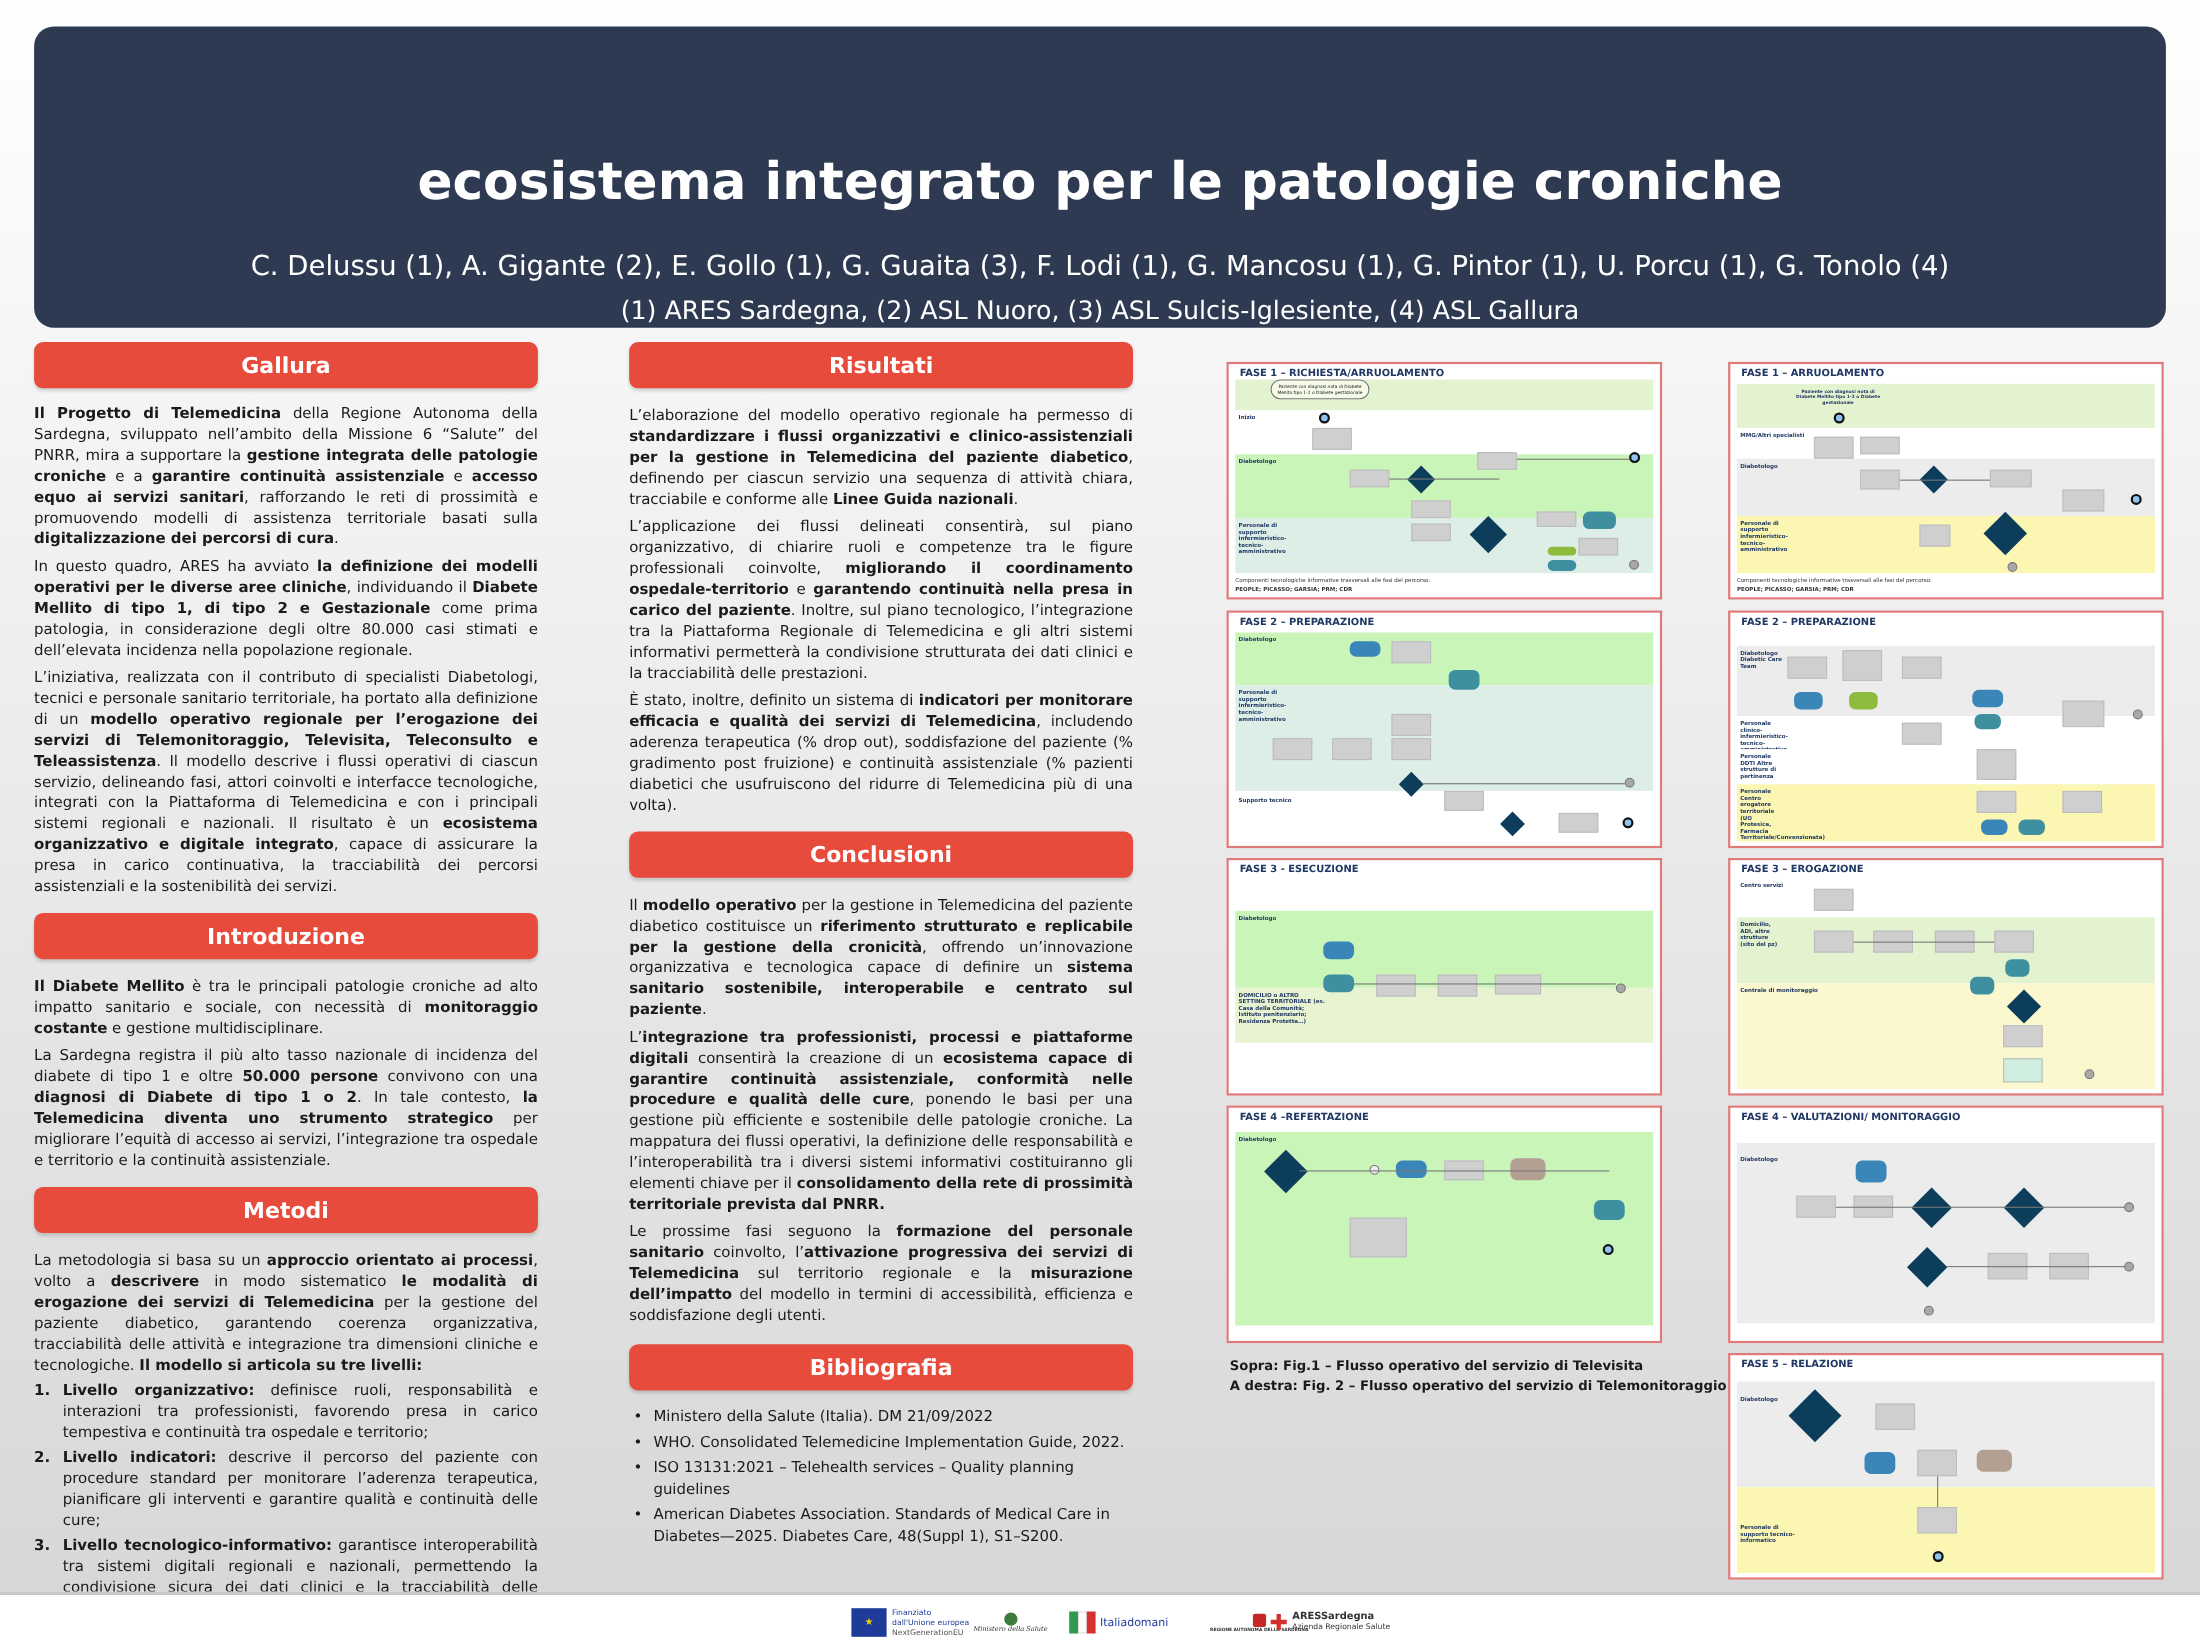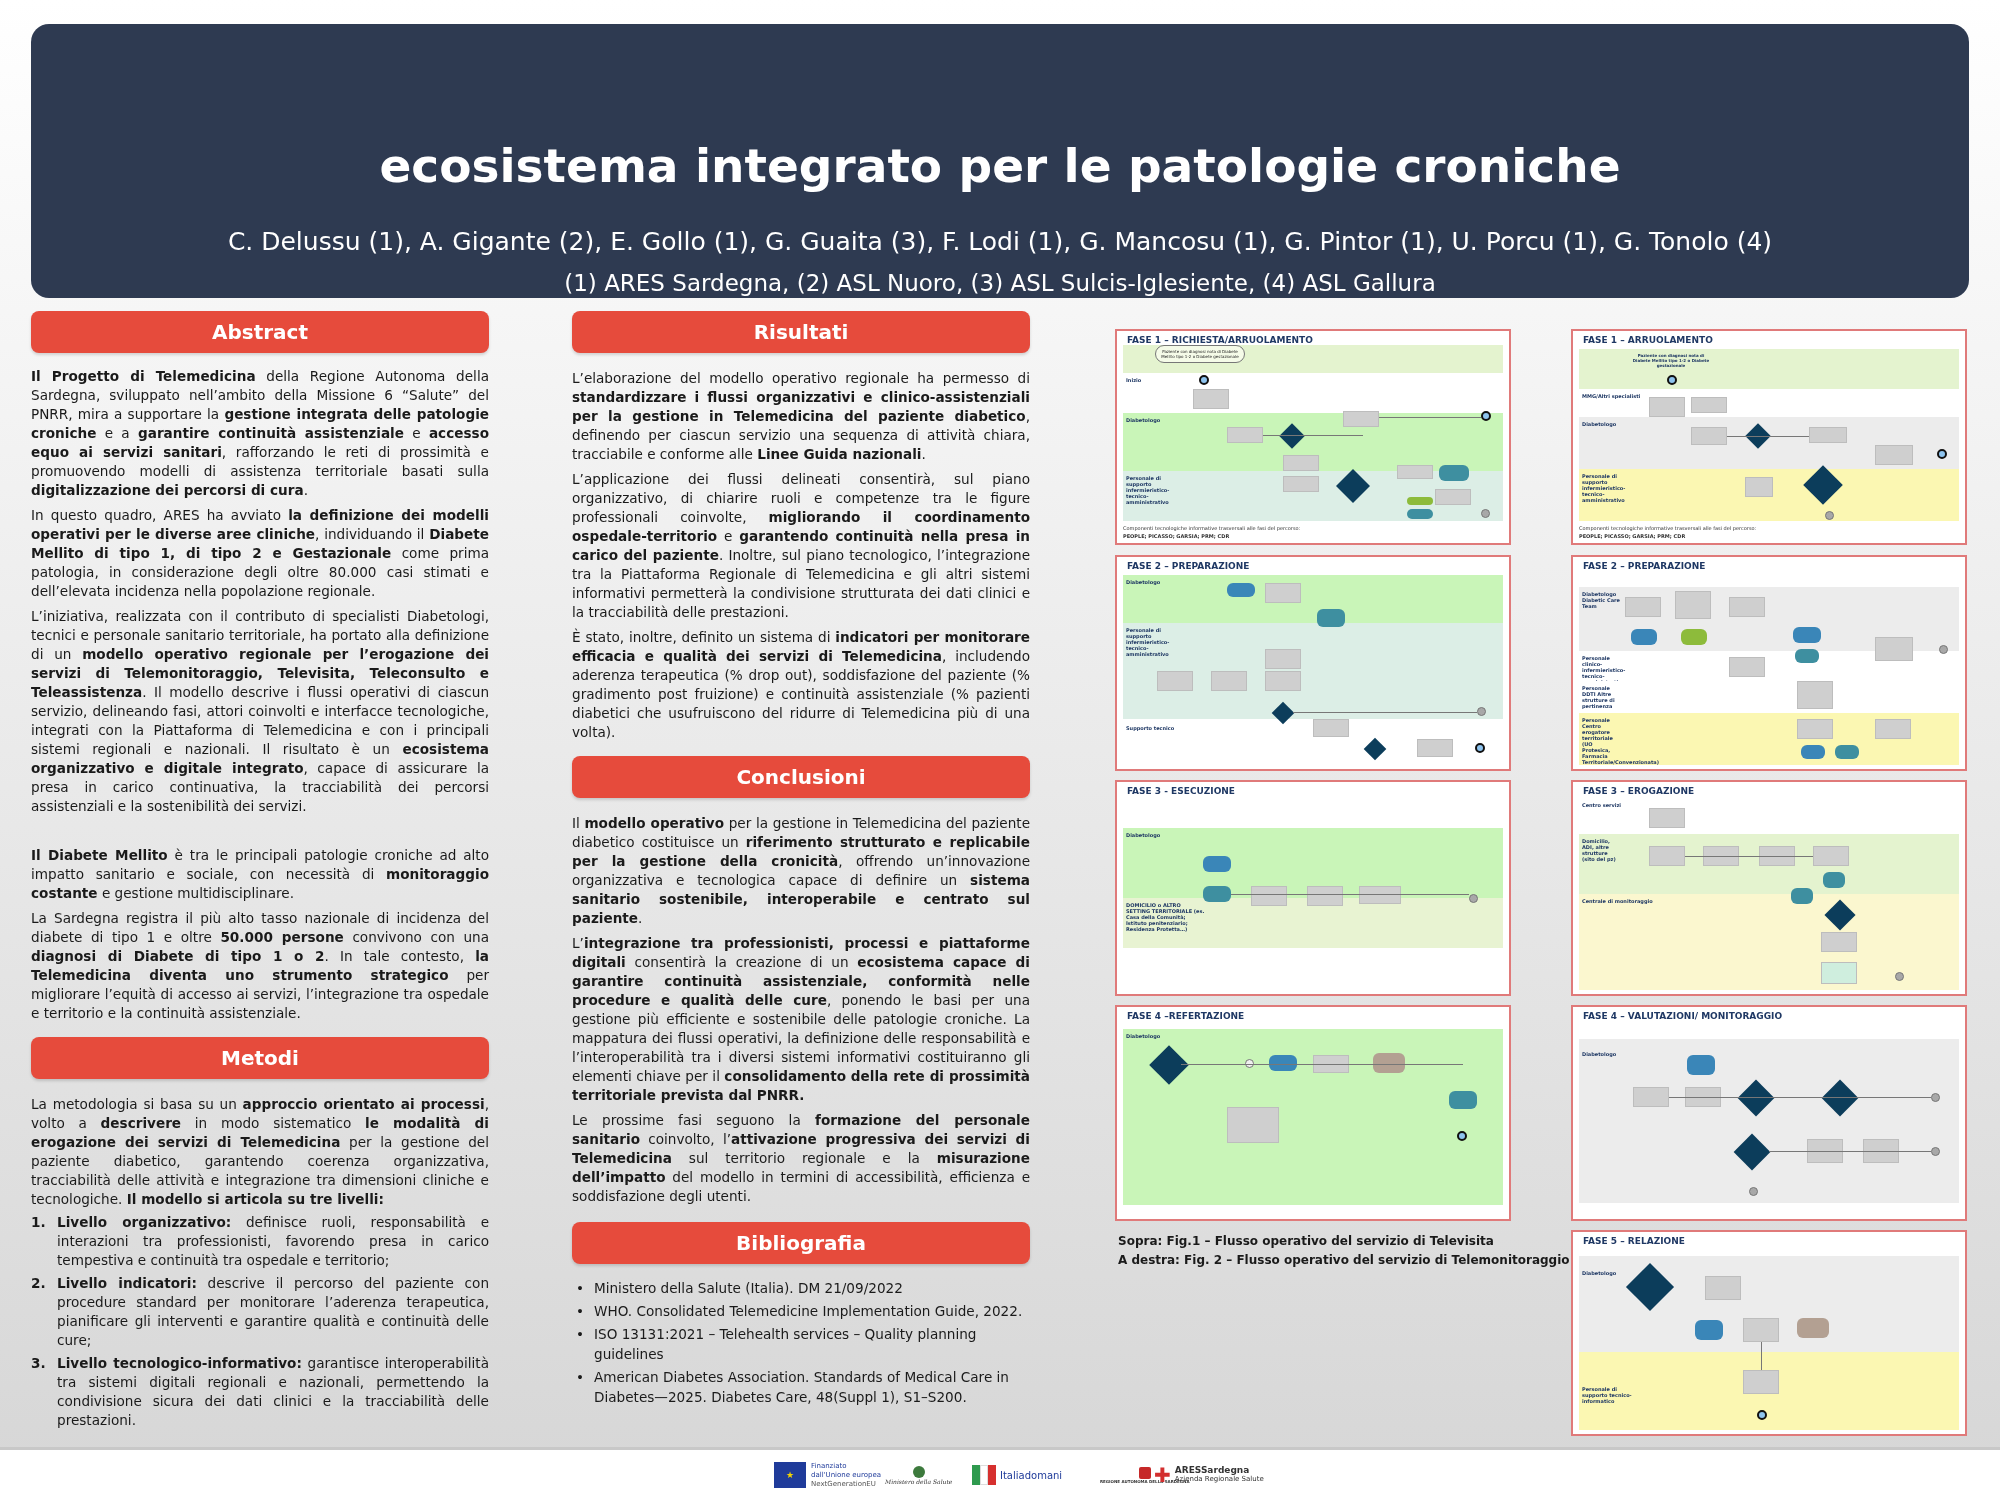--- a/index.html
+++ b/index.html
@@ -38,26 +38,27 @@
 </head>
 <body>
 
 <div class="header">
   <div class="t2">ecosistema integrato per le patologie croniche</div>
   <div class="au">C. Delussu (1), A. Gigante (2), E. Gollo (1), G. Guaita (3), F. Lodi (1), G. Mancosu (1), G. Pintor (1), U. Porcu (1), G. Tonolo (4)</div>
   <div class="af">(1) ARES Sardegna, (2) ASL Nuoro, (3) ASL Sulcis-Iglesiente, (4) ASL Gallura</div>
 </div>
 
 <div class="col" style="left:31px;top:311px;">
-  <div class="sec-h">Abstract</div>
+  <div class="sec-h">Gallura</div>
   <div style="height:8px"></div>
   <p class="para rich"><b>Il Progetto di Telemedicina</b><span> della Regione Autonoma della Sardegna, sviluppato nell’ambito della Missione 6 “Salute” del PNRR, mira a supportare la </span><b>gestione integrata delle patologie croniche</b><span> e a </span><b>garantire continuità assistenziale</b><span> e </span><b>accesso equo ai servizi sanitari</b><span>, rafforzando le reti di prossimità e promuovendo modelli di assistenza territoriale basati sulla </span><b>digitalizzazione dei percorsi di cura</b><span>.</span></p>
   <p class="para rich"><span>In questo quadro, ARES ha avviato </span><b>la definizione dei modelli operativi per le diverse aree cliniche</b><span>, individuando il </span><b>Diabete Mellito di tipo 1, di tipo 2 e Gestazionale</b><span> come prima patologia, in considerazione degli oltre 80.000 casi stimati e dell’elevata incidenza nella popolazione regionale.</span></p>
   <p class="para rich"><span>L’iniziativa, realizzata con il contributo di specialisti Diabetologi, tecnici e personale sanitario territoriale, ha portato alla definizione di un </span><b>modello operativo regionale per l’erogazione dei servizi di Telemonitoraggio, Televisita, Teleconsulto e Teleassistenza</b><span>. Il modello descrive i flussi operativi di ciascun servizio, delineando fasi, attori coinvolti e interfacce tecnologiche, integrati con la Piattaforma di Telemedicina e con i principali sistemi regionali e nazionali. Il risultato è un </span><b>ecosistema organizzativo e digitale integrato</b><span>, capace di assicurare la presa in carico continuativa, la tracciabilità dei percorsi assistenziali e la sostenibilità dei servizi.</span></p>
   <div style="height:14px"></div>
+  <div class="sec-h">Introduzione</div>
   <div style="height:10px"></div>
   <p class="para rich"><b>Il Diabete Mellito</b><span> è tra le principali patologie croniche ad alto impatto sanitario e sociale, con necessità di </span><b>monitoraggio costante</b><span> e gestione multidisciplinare.</span></p>
   <p class="para rich"><span>La Sardegna registra il più alto tasso nazionale di incidenza del diabete di tipo 1 e oltre </span><b>50.000 persone</b><span> convivono con una </span><b>diagnosi di Diabete di tipo 1 o 2</b><span>. In tale contesto, </span><b>la Telemedicina diventa uno strumento strategico</b><span> per migliorare l’equità di accesso ai servizi, l’integrazione tra ospedale e territorio e la continuità assistenziale.</span></p>
   <div style="height:14px"></div>
   <div class="sec-h">Metodi</div>
   <div style="height:10px"></div>
   <p class="para rich"><span>La metodologia si basa su un </span><b>approccio orientato ai processi</b><span>, volto a </span><b>descrivere</b><span> in modo sistematico </span><b>le modalità di erogazione dei servizi di Telemedicina</b><span> per la gestione del paziente diabetico, garantendo coerenza organizzativa, tracciabilità delle attività e integrazione tra dimensioni cliniche e tecnologiche. </span><b>Il modello si articola su tre livelli:</b></p>
   <ol class="list">
     <li>
         <span class="num">1.</span>

